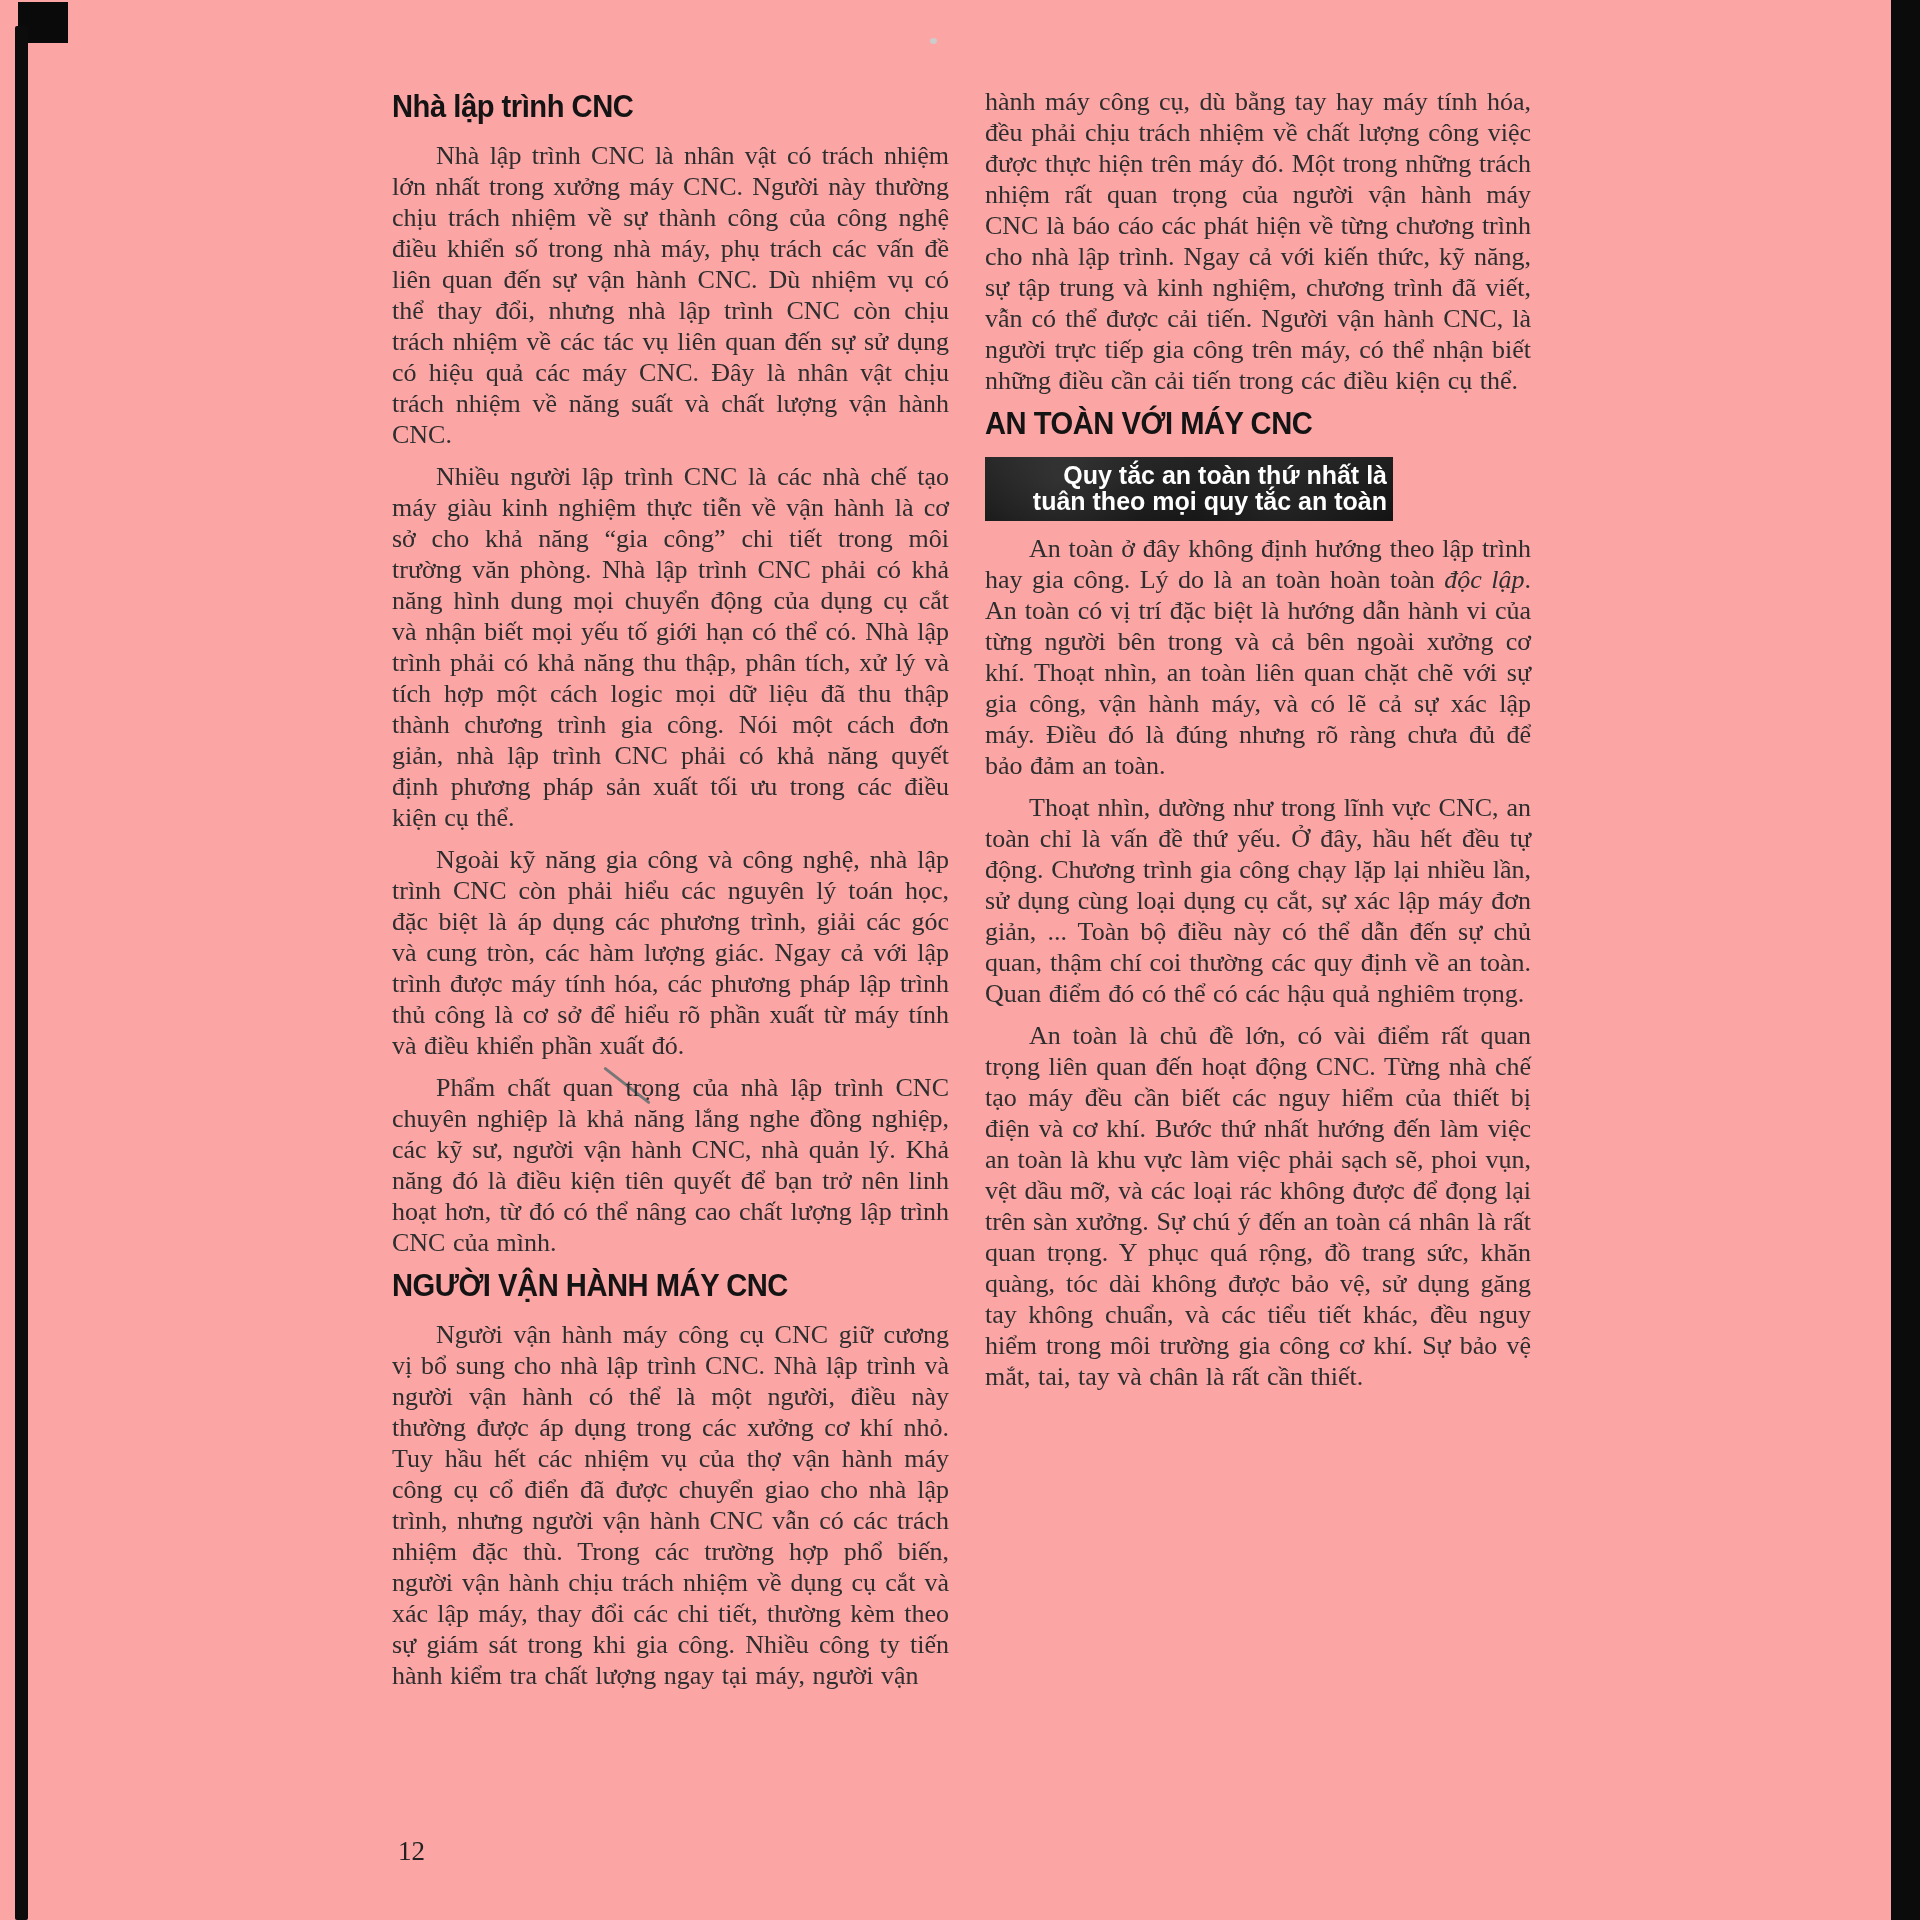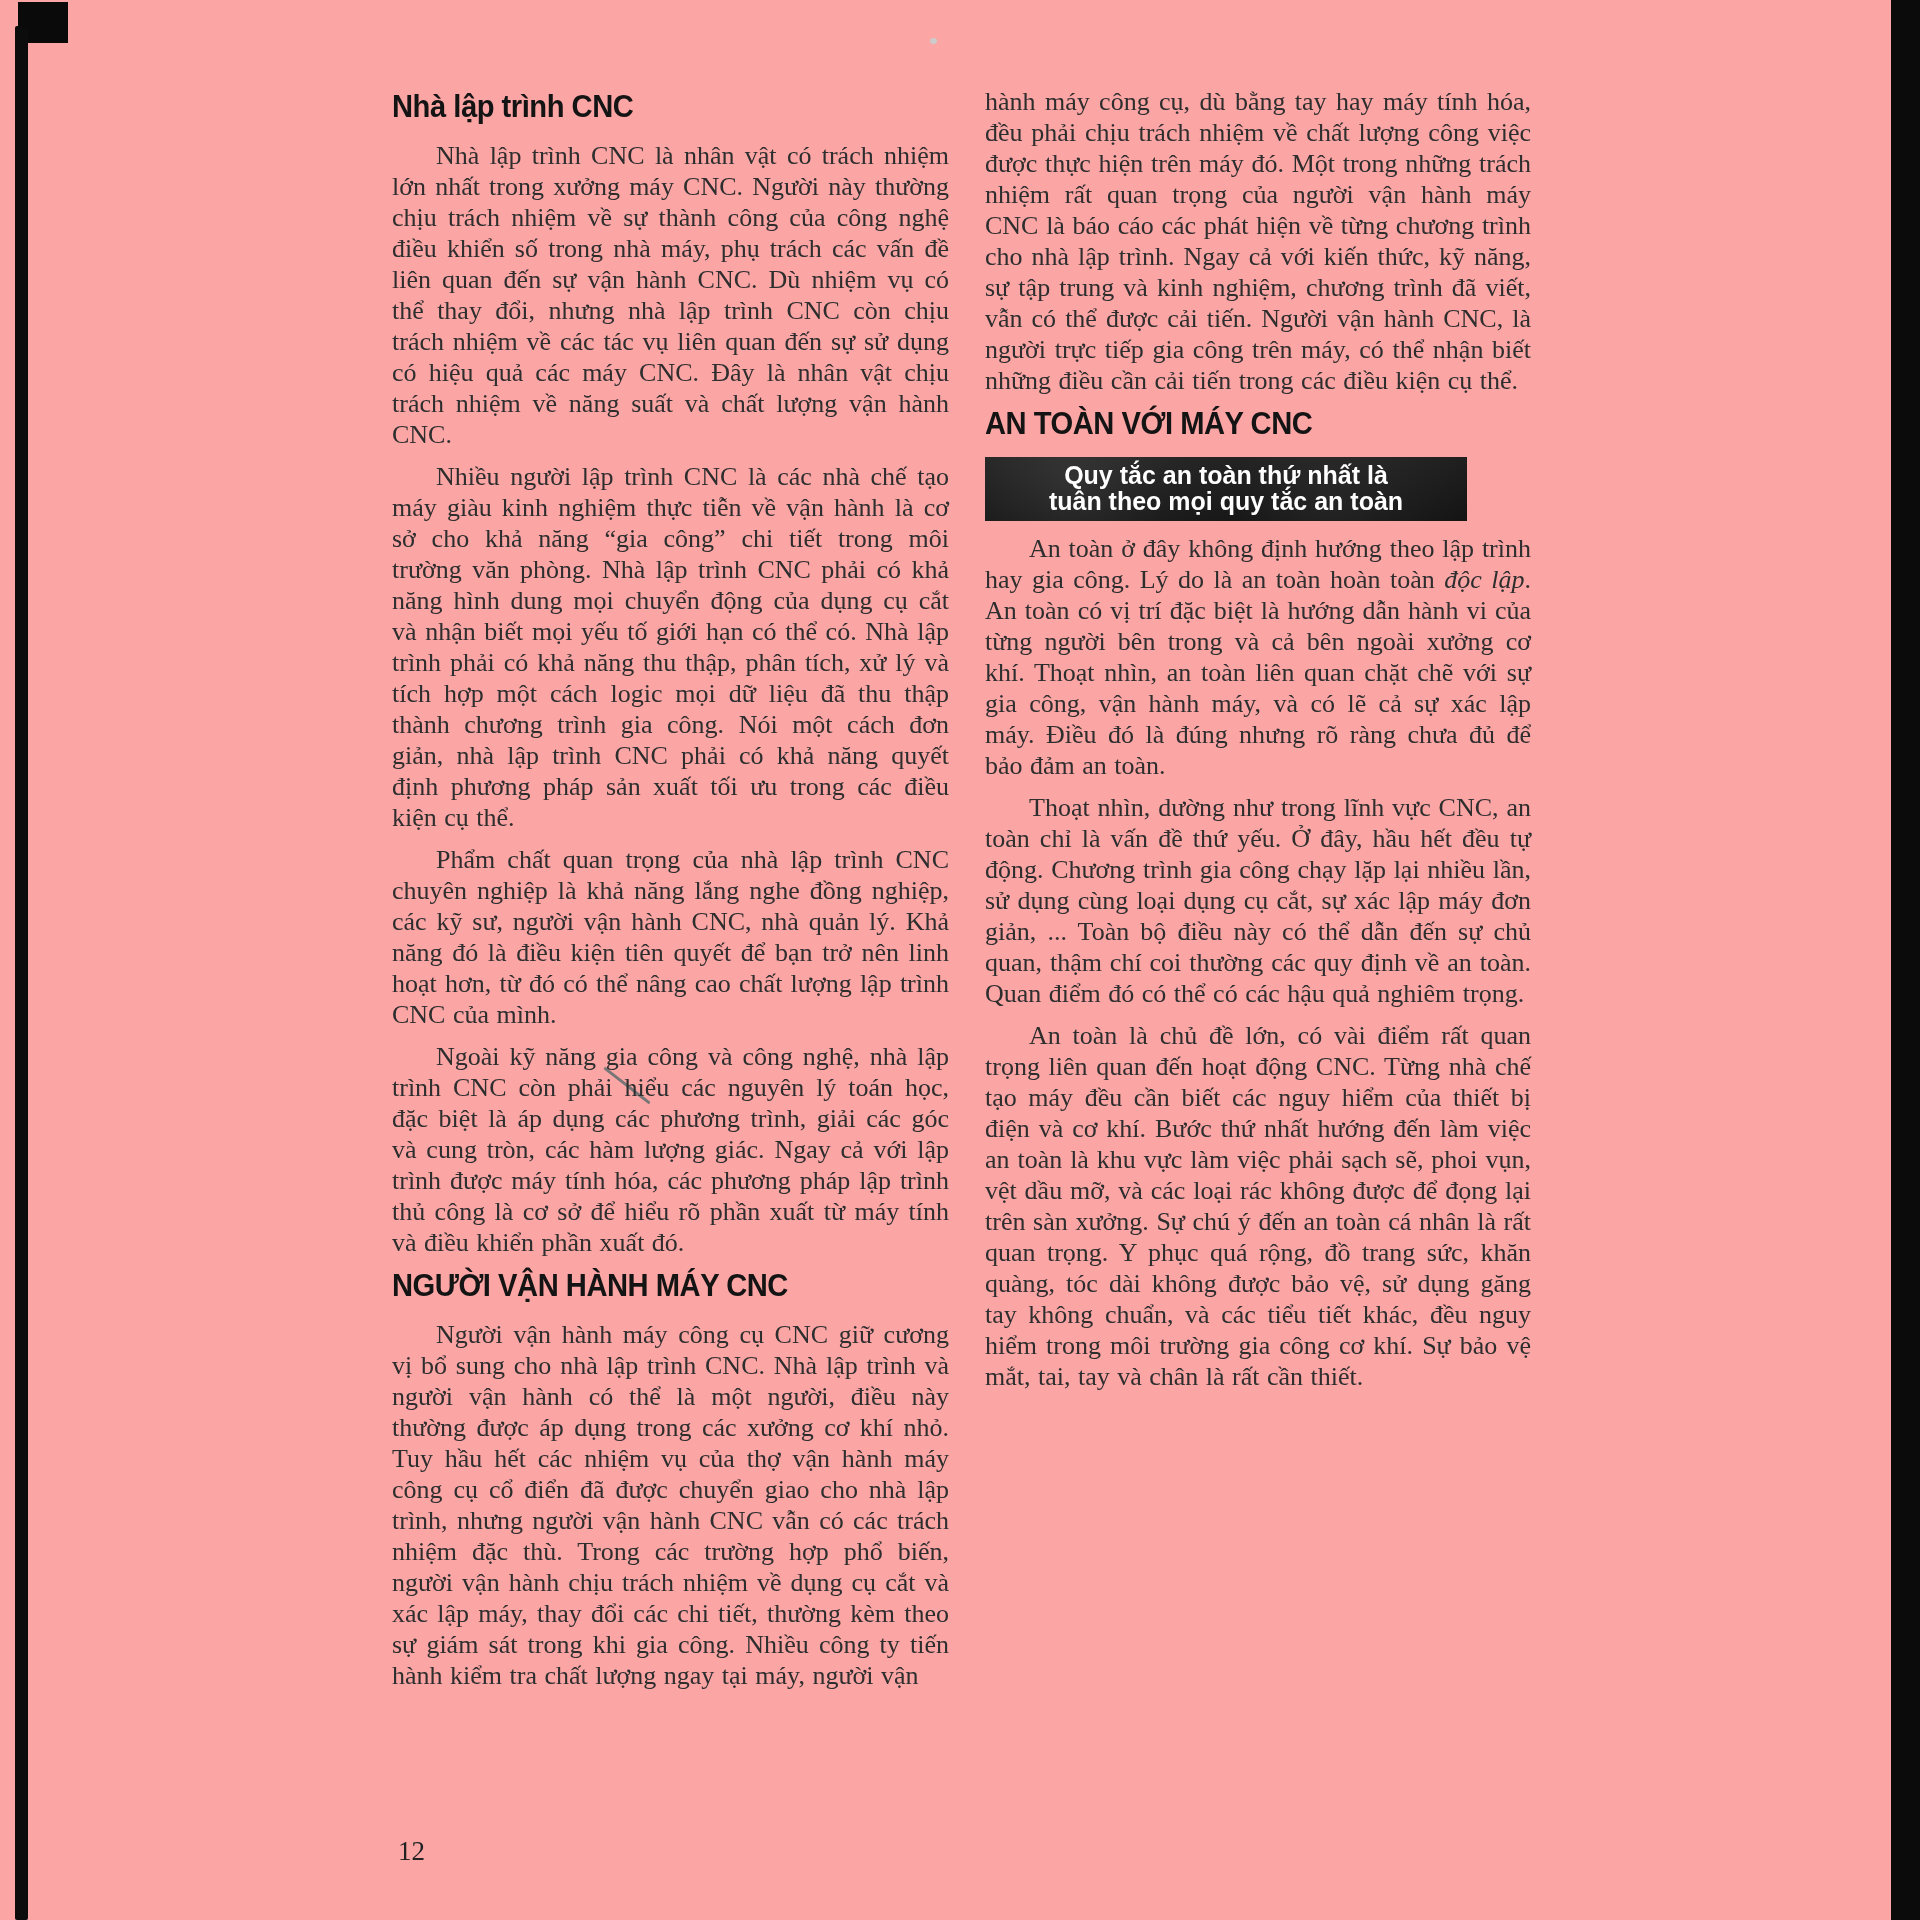--- a/index.html
+++ b/index.html
@@ -37,25 +37,25 @@
     font-size: 31px;
     line-height: 34px;
     color: #141414;
     margin: 4px 0 16px 0;
     letter-spacing: -0.5px;
     transform: scaleX(0.94);
     transform-origin: left center;
     white-space: nowrap;
   }
   .slogan-banner {
-    width: 482px;
+    width: 408px;
     margin: 6px 68px 12px 0;
     padding: 5px 6px 7px 6px;
     box-sizing: border-box;
-    text-align: center;
+    text-align: right;
     color: #ffffff;
     font-family: "Liberation Sans", sans-serif;
     font-weight: bold;
     font-size: 25px;
     line-height: 26px;
     background-color: #171717;
     background-image:
       radial-gradient(circle at 18% 35%, rgba(110,110,110,0.30), transparent 42%),
       radial-gradient(circle at 72% 70%, rgba(90,90,90,0.25), transparent 48%),
       linear-gradient(#1d1d1d, #101010);
@@ -115,22 +115,22 @@
   <div class="edge-bar-right"></div>
   <div class="scratch"></div>
   <div class="speck"></div>
 
   <div class="content">
 
     <div class="col-left">
       <div class="section-heading">Nhà lập trình CNC</div>
       <p class="para">Nhà lập trình CNC là nhân vật có trách nhiệm lớn nhất trong xưởng máy CNC. Người này thường chịu trách nhiệm về sự thành công của công nghệ điều khiển số trong nhà máy, phụ trách các vấn đề liên quan đến sự vận hành CNC. Dù nhiệm vụ có thể thay đổi, nhưng nhà lập trình CNC còn chịu trách nhiệm về các tác vụ liên quan đến sự sử dụng có hiệu quả các máy CNC. Đây là nhân vật chịu trách nhiệm về năng suất và chất lượng vận hành CNC.</p>
       <p class="para">Nhiều người lập trình CNC là các nhà chế tạo máy giàu kinh nghiệm thực tiễn về vận hành là cơ sở cho khả năng “gia công” chi tiết trong môi trường văn phòng. Nhà lập trình CNC phải có khả năng hình dung mọi chuyển động của dụng cụ cắt và nhận biết mọi yếu tố giới hạn có thể có. Nhà lập trình phải có khả năng thu thập, phân tích, xử lý và tích hợp một cách logic mọi dữ liệu đã thu thập thành chương trình gia công. Nói một cách đơn giản, nhà lập trình CNC phải có khả năng quyết định phương pháp sản xuất tối ưu trong các điều kiện cụ thể.</p>
+      <p class="para">Ngoài kỹ năng gia công và công nghệ, nhà lập trình CNC còn phải hiểu các nguyên lý toán học, đặc biệt là áp dụng các phương trình, giải các góc và cung tròn, các hàm lượng giác. Ngay cả với lập trình được máy tính hóa, các phương pháp lập trình thủ công là cơ sở để hiểu rõ phần xuất từ máy tính và điều khiển phần xuất đó.</p>
       <p class="para">Phẩm chất quan trọng của nhà lập trình CNC chuyên nghiệp là khả năng lắng nghe đồng nghiệp, các kỹ sư, người vận hành CNC, nhà quản lý. Khả năng đó là điều kiện tiên quyết để bạn trở nên linh hoạt hơn, từ đó có thể nâng cao chất lượng lập trình CNC của mình.</p>
-      <p class="para">Ngoài kỹ năng gia công và công nghệ, nhà lập trình CNC còn phải hiểu các nguyên lý toán học, đặc biệt là áp dụng các phương trình, giải các góc và cung tròn, các hàm lượng giác. Ngay cả với lập trình được máy tính hóa, các phương pháp lập trình thủ công là cơ sở để hiểu rõ phần xuất từ máy tính và điều khiển phần xuất đó.</p>
       <div class="section-heading">NGƯỜI VẬN HÀNH MÁY CNC</div>
       <p class="para">Người vận hành máy công cụ CNC giữ cương vị bổ sung cho nhà lập trình CNC. Nhà lập trình và người vận hành có thể là một người, điều này thường được áp dụng trong các xưởng cơ khí nhỏ. Tuy hầu hết các nhiệm vụ của thợ vận hành máy công cụ cổ điển đã được chuyển giao cho nhà lập trình, nhưng người vận hành CNC vẫn có các trách nhiệm đặc thù. Trong các trường hợp phổ biến, người vận hành chịu trách nhiệm về dụng cụ cắt và xác lập máy, thay đổi các chi tiết, thường kèm theo sự giám sát trong khi gia công. Nhiều công ty tiến hành kiểm tra chất lượng ngay tại máy, người vận</p>
     </div>
 
     <div class="col-right">
       <p class="para noindent">hành máy công cụ, dù bằng tay hay máy tính hóa, đều phải chịu trách nhiệm về chất lượng công việc được thực hiện trên máy đó. Một trong những trách nhiệm rất quan trọng của người vận hành máy CNC là báo cáo các phát hiện về từng chương trình cho nhà lập trình. Ngay cả với kiến thức, kỹ năng, sự tập trung và kinh nghiệm, chương trình đã viết, vẫn có thể được cải tiến. Người vận hành CNC, là người trực tiếp gia công trên máy, có thể nhận biết những điều cần cải tiến trong các điều kiện cụ thể.</p>
       <div class="section-heading">AN TOÀN VỚI MÁY CNC</div>
 
       <div class="slogan-banner">
         <div class="banner-line">Quy tắc an toàn thứ nhất là</div>

